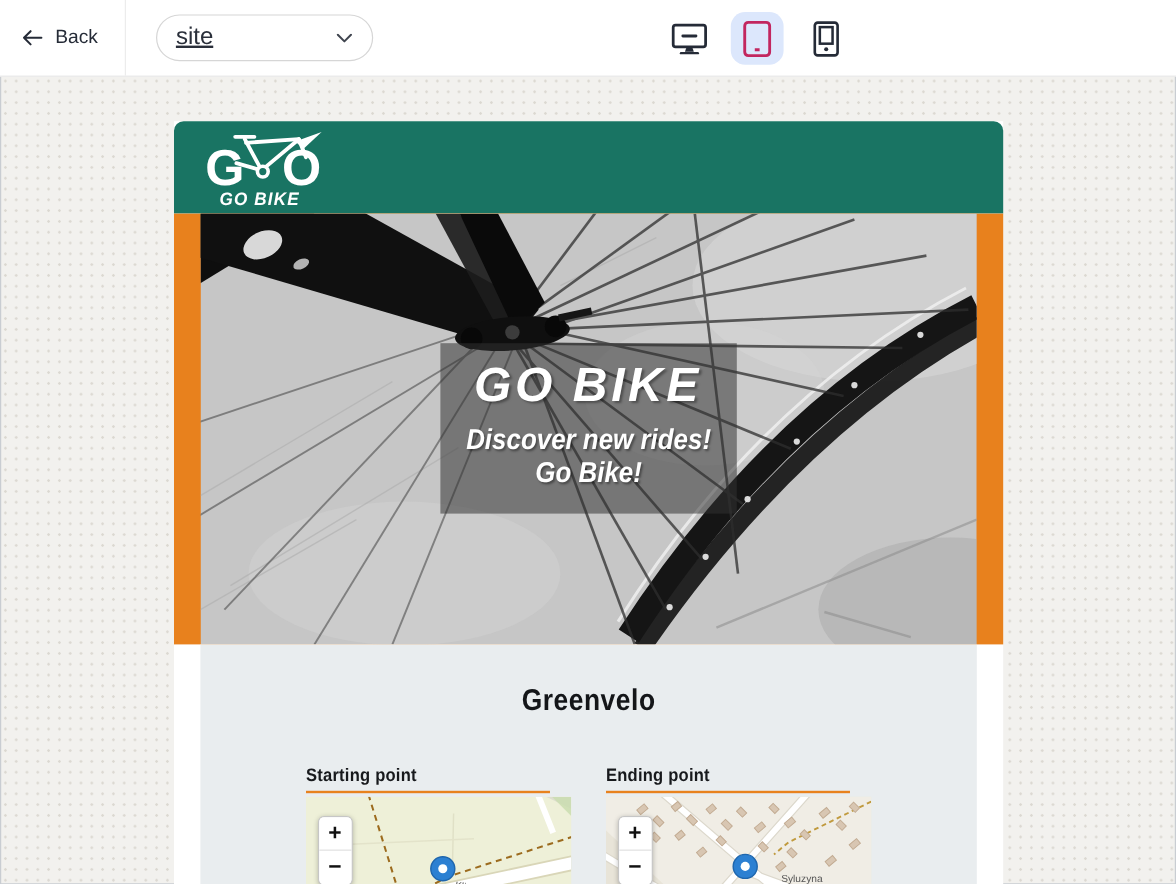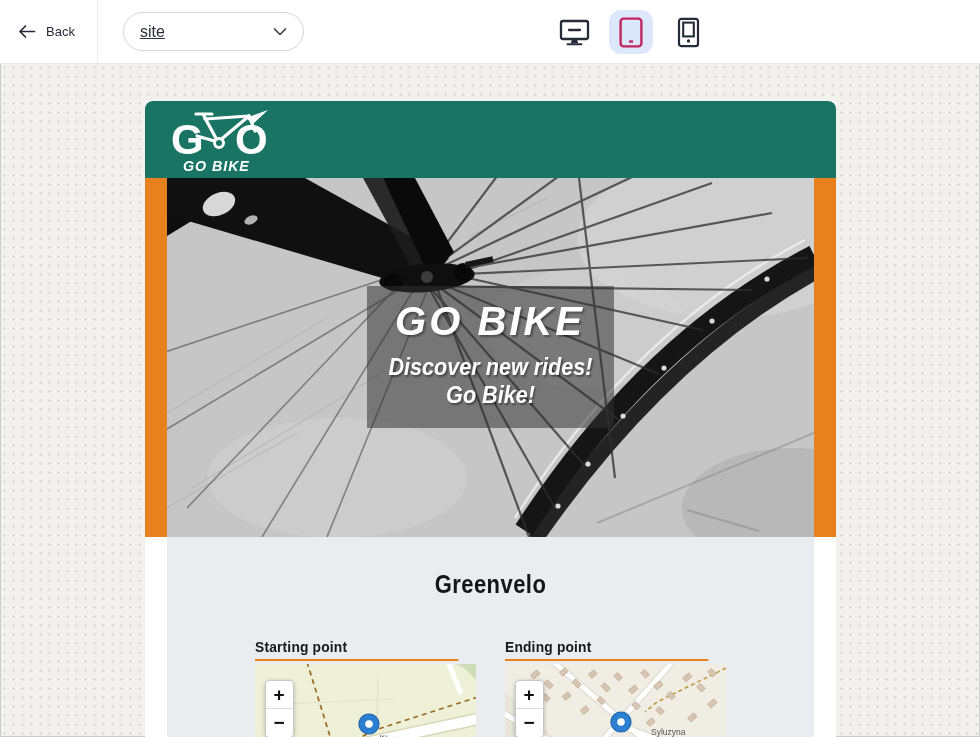--- a/index.html
+++ b/index.html
@@ -7,26 +7,26 @@
   .app { position:relative; width:980px; height:737px; overflow:hidden;
          background-color:#f2f1ee;
          background-image:radial-gradient(#dbd8d1 1px, transparent 1.2px);
          background-size:9px 9px;
          box-shadow:inset 0 0 0 1px #c9cdd2; }
   
   .toolbar { position:relative; z-index:3; height:64px; background:#ffffff;
              border-bottom:1px solid #e7e7e7; display:flex; align-items:center; }
   .back-btn { display:flex; align-items:center; gap:10px; margin-left:18px;
               background:none; border:none; cursor:pointer;
-              font-family:"Liberation Sans",sans-serif; font-size:13px; color:#252b37; }
+              font-family:"Liberation Sans",sans-serif; font-size:16px; color:#252b37; }
   .tb-divider { width:1px; align-self:stretch; background:#ececec; margin-left:22px; }
   .dropdown { margin-left:25px; width:181px; height:39px; background:#fff;
               border:1px solid #d6d6d6; border-radius:20px; display:flex;
               align-items:center; justify-content:space-between; padding:0 16px;
-              font-size:16px; color:#2a2f3a; cursor:pointer;text-decoration:underline; }
+              font-size:20px; color:#2a2f3a; cursor:pointer;text-decoration:underline; }
   .device-switch { position:absolute; left:552px; top:0; height:64px;
                    display:flex; align-items:center; gap:13px; }
   .device-btn { width:44px; height:44px; border:none; background:transparent; border-radius:12px;
                 display:flex; align-items:center; justify-content:center; cursor:pointer; }
   .device-btn.active { background:#dce7fc; }
   
   .canvas { position:absolute; left:0; right:0; top:64px; bottom:0; overflow:hidden; }
   .site { width:691px; margin:37px auto 0; background:#ffffff; }
   .site-header { height:77px; background:#197463; border-radius:8px 8px 0 0;
                  padding:8px 0 0 24px; }

